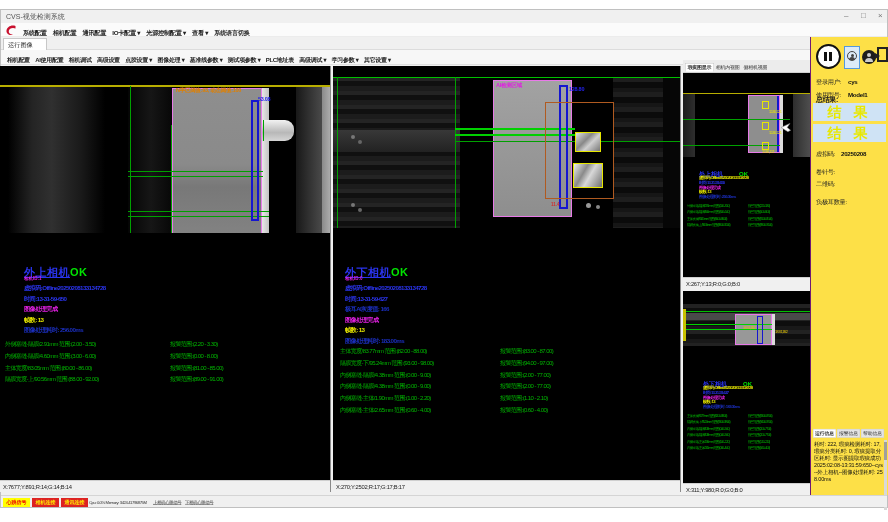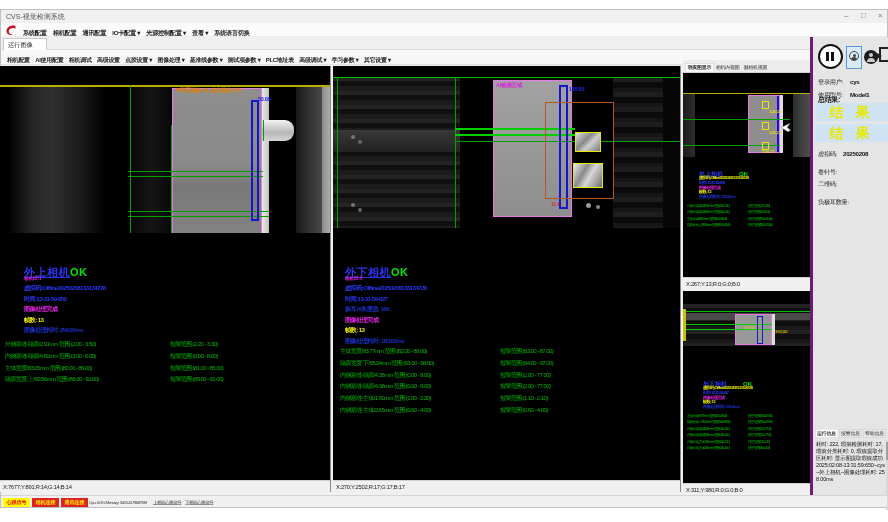--- a/index.html
+++ b/index.html
@@ -38,21 +38,21 @@
 .minirow{position:relative;height:6.4px;white-space:nowrap}
 .minirow .ml,.minirow .mr{position:absolute;font-size:10px;color:#00b400;transform:scale(.35);transform-origin:0 0;letter-spacing:-2px}
 .minirow .ml{left:0}
 .minirow .mr{left:61px}
 .miniline{position:absolute;font-size:10px;font-weight:700;white-space:nowrap;transform:scale(.42);transform-origin:0 0;letter-spacing:-1.5px}
 .minititle{font-size:10px;font-weight:700;white-space:nowrap;transform:scale(.6);transform-origin:0 0;display:inline-block;text-decoration:underline}
 .minititle.nou{text-decoration:none}
 .rtabs{position:absolute;left:2px;top:2px;white-space:nowrap;transform:scale(.5);transform-origin:0 0}
 .rtab{display:inline-block;font-size:10px;color:#333;padding:1px 4px;letter-spacing:-.5px}
 .rtab.active{background:#fff;border:1px solid #c0c0c0;border-bottom:none;font-weight:700}
-.sidebar{position:absolute;left:810px;top:37px;width:78px;height:458px;background:#e5e5e5;border-left:3px solid #701a75}
+.sidebar{position:absolute;left:810px;top:37px;width:78px;height:458px;background:#fde047;border-left:1px solid #701a75}
 .sb-label,.sb-value{position:absolute;font-size:10px;color:#222;white-space:nowrap;transform:scale(.62);transform-origin:0 0;letter-spacing:-.5px}
 .sb-value{font-weight:700;color:#111}
 .resblock{position:absolute;left:2px;width:73px;height:18px;background:#cfe3f5;color:#e8e800;font-size:14px;font-weight:700;text-align:center;line-height:18px;letter-spacing:4px}
 .logtabs{position:absolute;left:2px;top:391px;white-space:nowrap;transform:scale(.48);transform-origin:0 0}
 .logtab{display:inline-block;font-size:10px;color:#333;padding:1px 3px;margin-right:2px;background:#e4e4e4;border:1px solid #cfcfcf}
 .logtab.active{background:#fff;font-weight:700}
 .logtext{position:absolute;left:3px;top:403px;width:128px;font-size:10px;line-height:13px;color:#111;word-break:break-all;transform:scale(.55);transform-origin:0 0;letter-spacing:-.3px}
 .statusbar{position:absolute;left:1px;top:495px;width:886px;height:12px;background:#f0f0f0;border-top:1px solid #d5d5d5}
 .badge{position:absolute;top:1.5px;height:9px;width:27px;overflow:hidden}
 .badge .sc{position:absolute;left:0;top:0;width:54px;text-align:center;font-weight:700;line-height:18px;transform:scale(.5);transform-origin:0 0}

